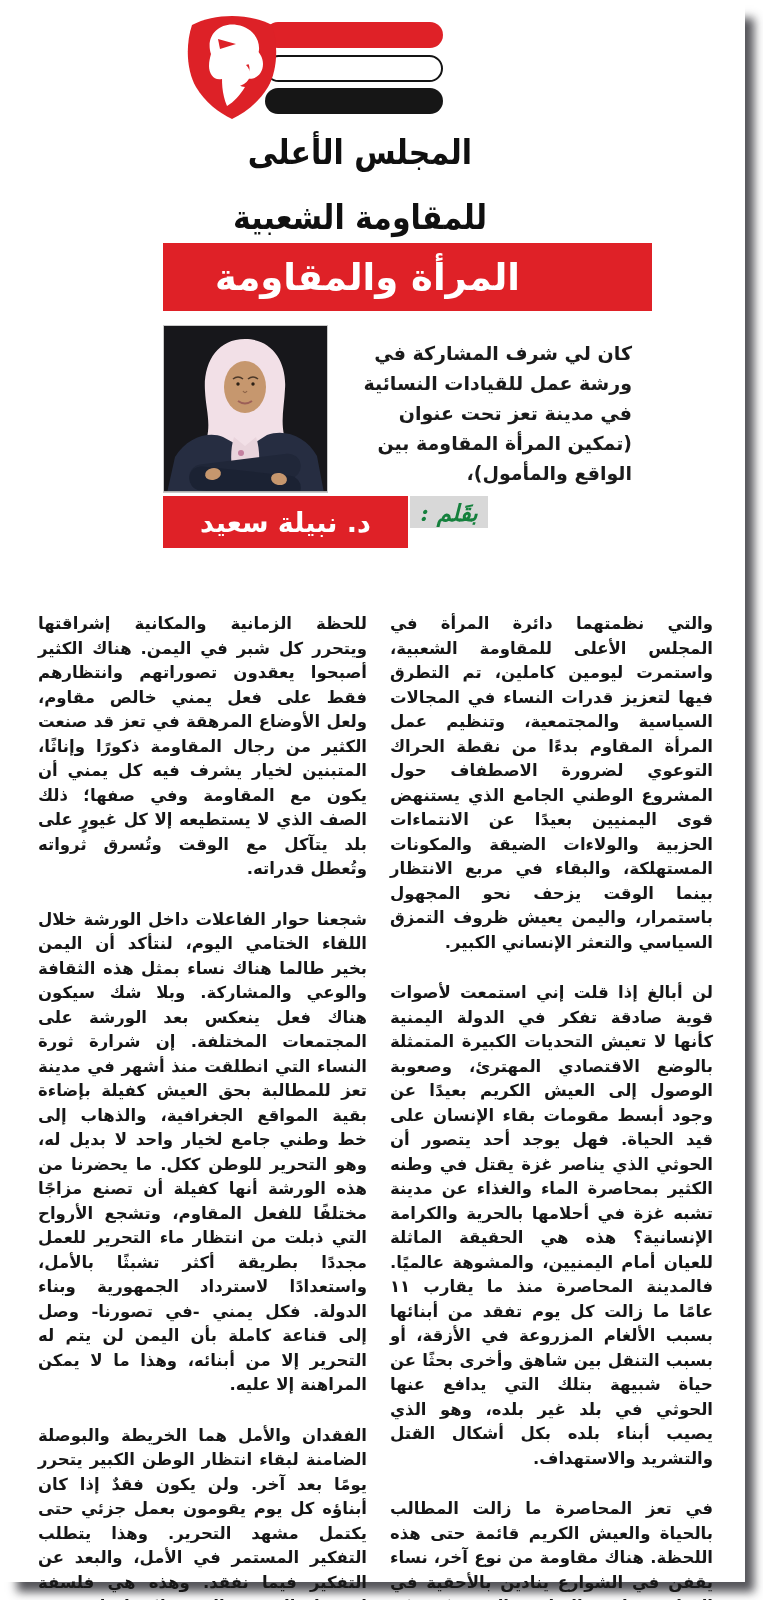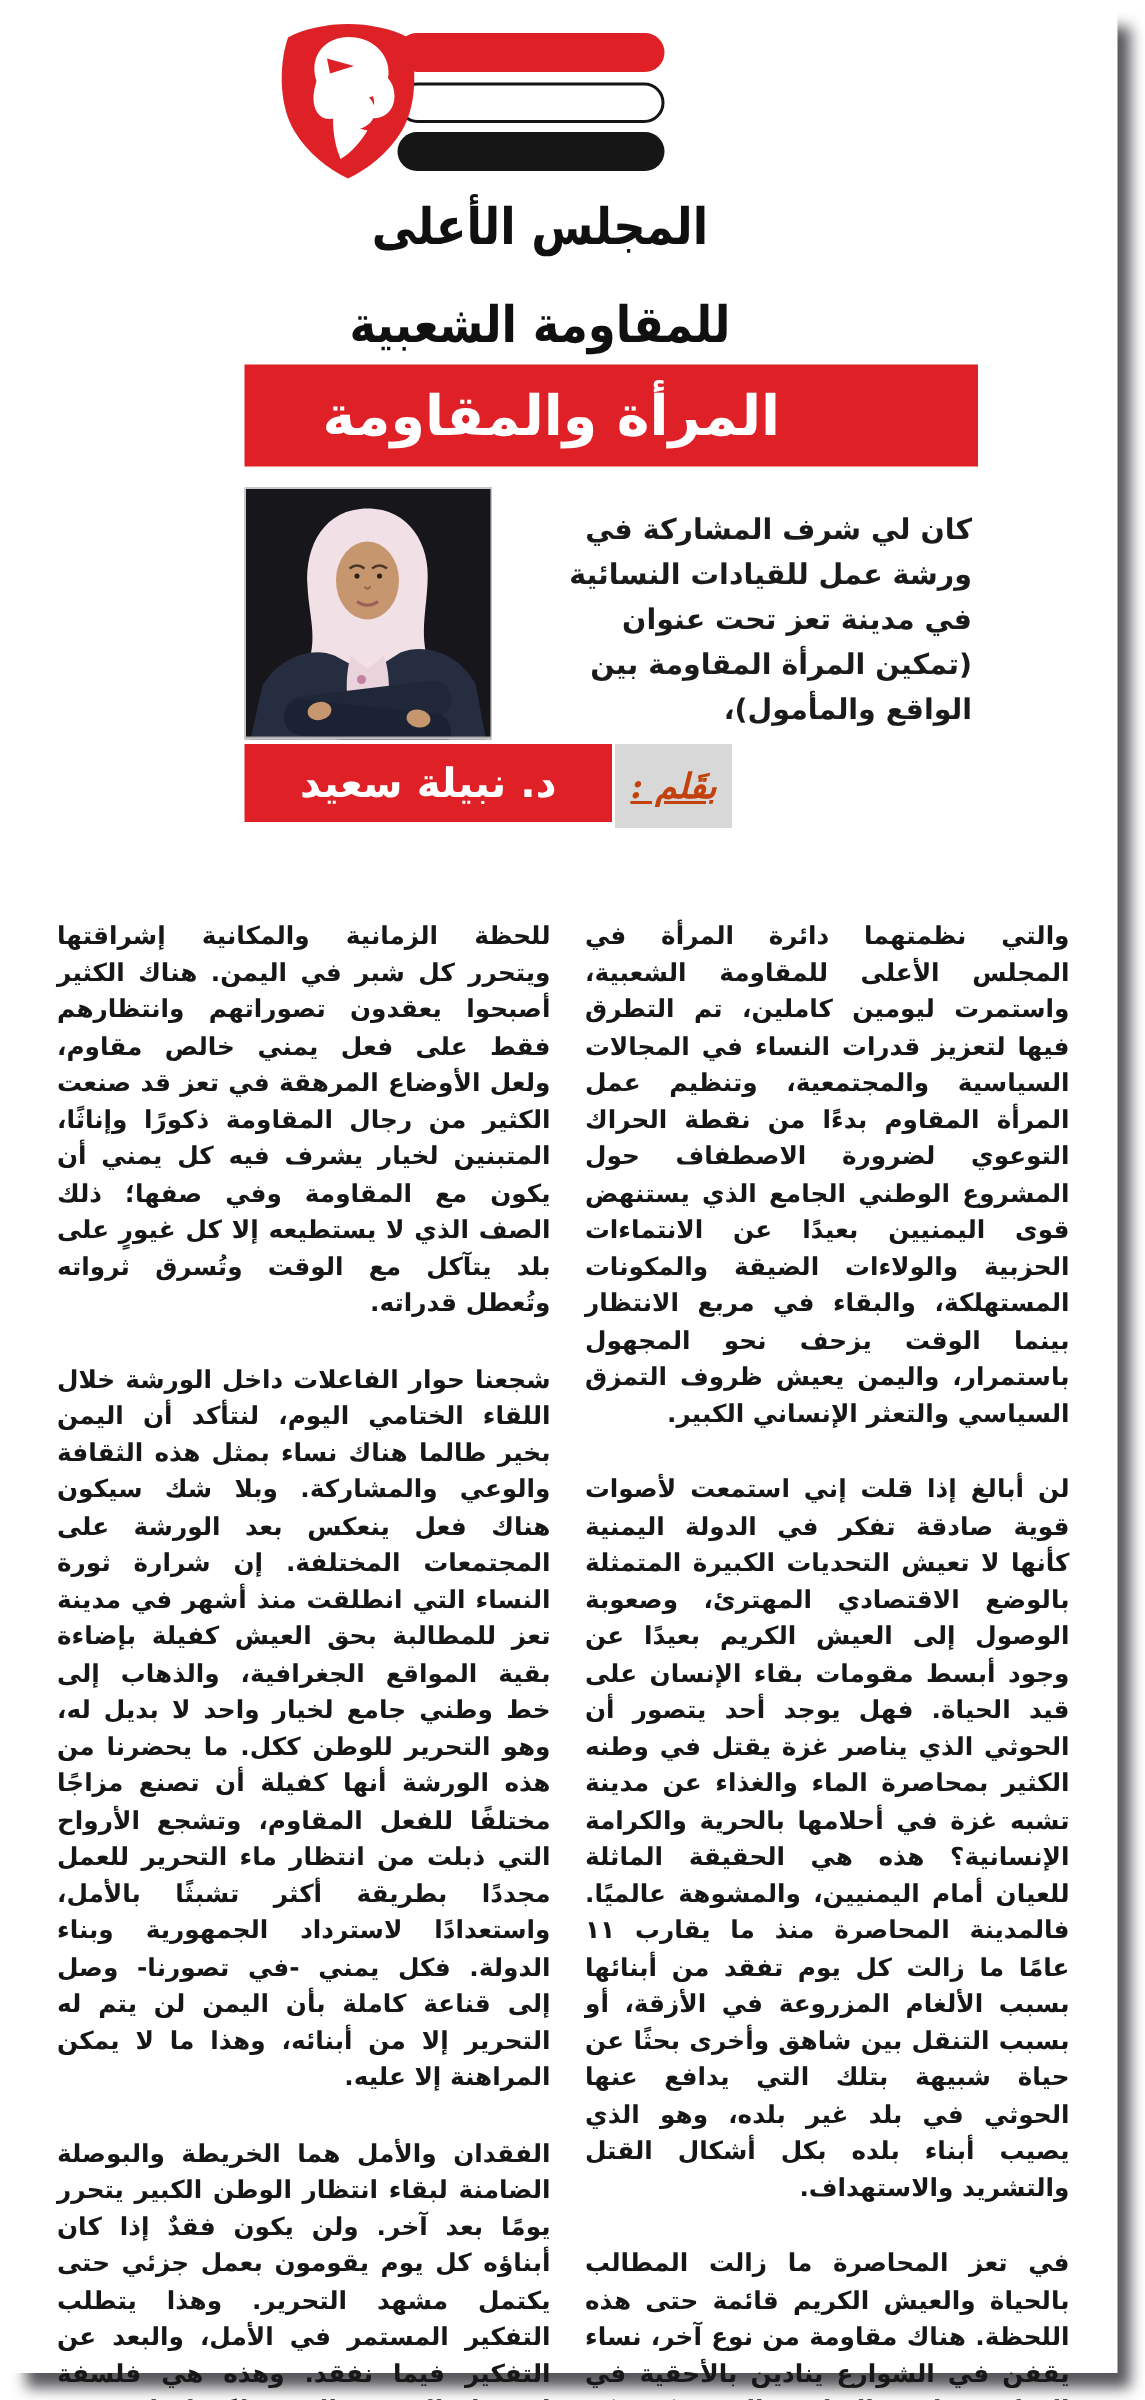--- a/index.html
+++ b/index.html
@@ -19,33 +19,33 @@
     color:#101010;transform:scaleY(1.12);letter-spacing:-1px;
   }
   .title-banner{
     position:absolute;left:163px;top:243px;width:489px;height:68px;background:var(--red);
     display:flex;align-items:center;justify-content:center;
     padding-right:128px;box-sizing:border-box;
   }
   .title-text{color:#ffffff;font-size:37px;font-weight:bold;direction:rtl;white-space:nowrap;margin-left:48px;}
   .photo{position:absolute;left:163px;top:325px;width:165px;height:168px;}
   .intro{
-    position:absolute;left:348px;top:338px;width:300px;
+    position:absolute;left:332px;top:338px;width:300px;
     direction:rtl;text-align:right;font-weight:bold;font-size:19px;line-height:30px;color:#1b1b1b;
   }
   .author-box{
     position:absolute;left:163px;top:496px;width:245px;height:52px;background:var(--red);
     display:flex;align-items:center;justify-content:center;
     color:#fff;font-size:27px;font-weight:bold;direction:rtl;
   }
   .pen-box{
-    position:absolute;left:410px;top:496px;width:78px;height:56px;background:#d8d8d8;
+    position:absolute;left:410px;top:496px;width:78px;height:32px;background:#d8d8d8;
     display:flex;align-items:center;justify-content:center;
     font-family:"DejaVu Serif",serif;font-style:italic;font-weight:bold;font-size:23px;
-    color:#c2410c;direction:rtl;text-decoration:underline;
+    color:#15803d;direction:rtl;
   }
   .author-title{
     position:absolute;left:163px;top:554px;width:487px;
     direction:rtl;text-align:center;font-weight:bold;font-size:15.5px;color:#101010;
   }
   .col{
     position:absolute;top:612px;direction:rtl;text-align:justify;
     font-size:16.5px;line-height:24.5px;font-weight:bold;color:#171717;
   }
   .col p{margin:0 0 26px;}

